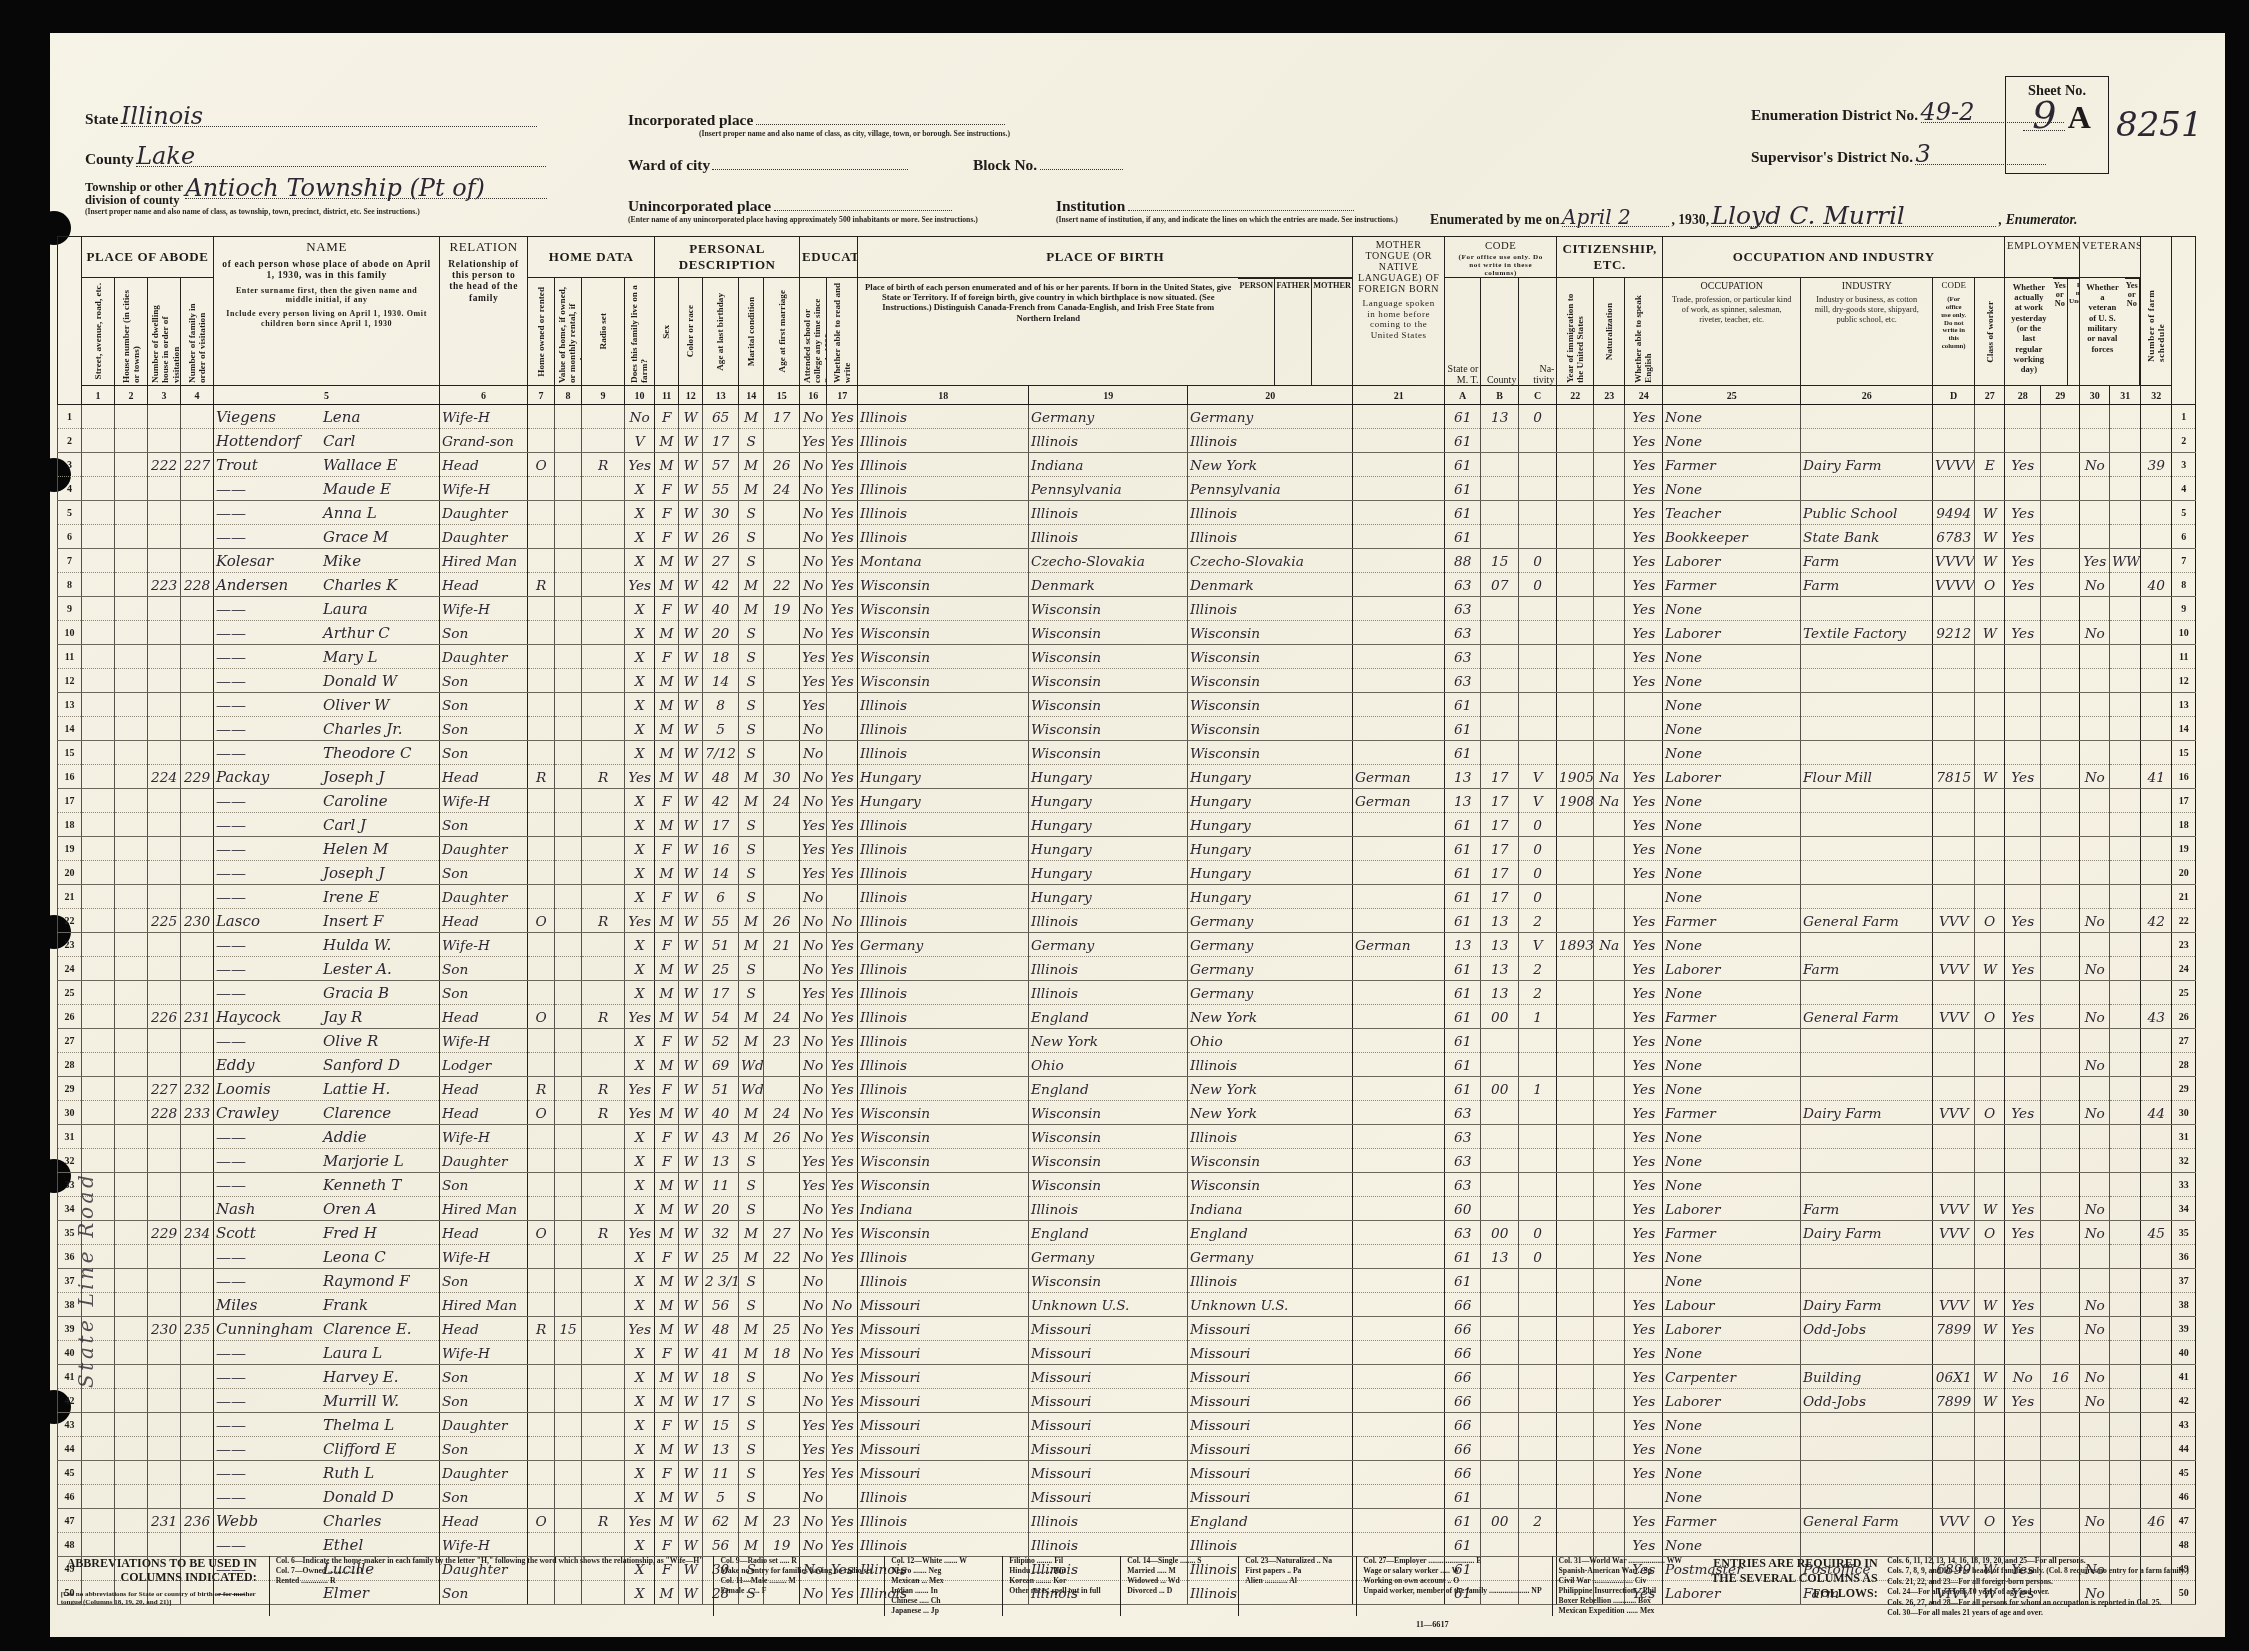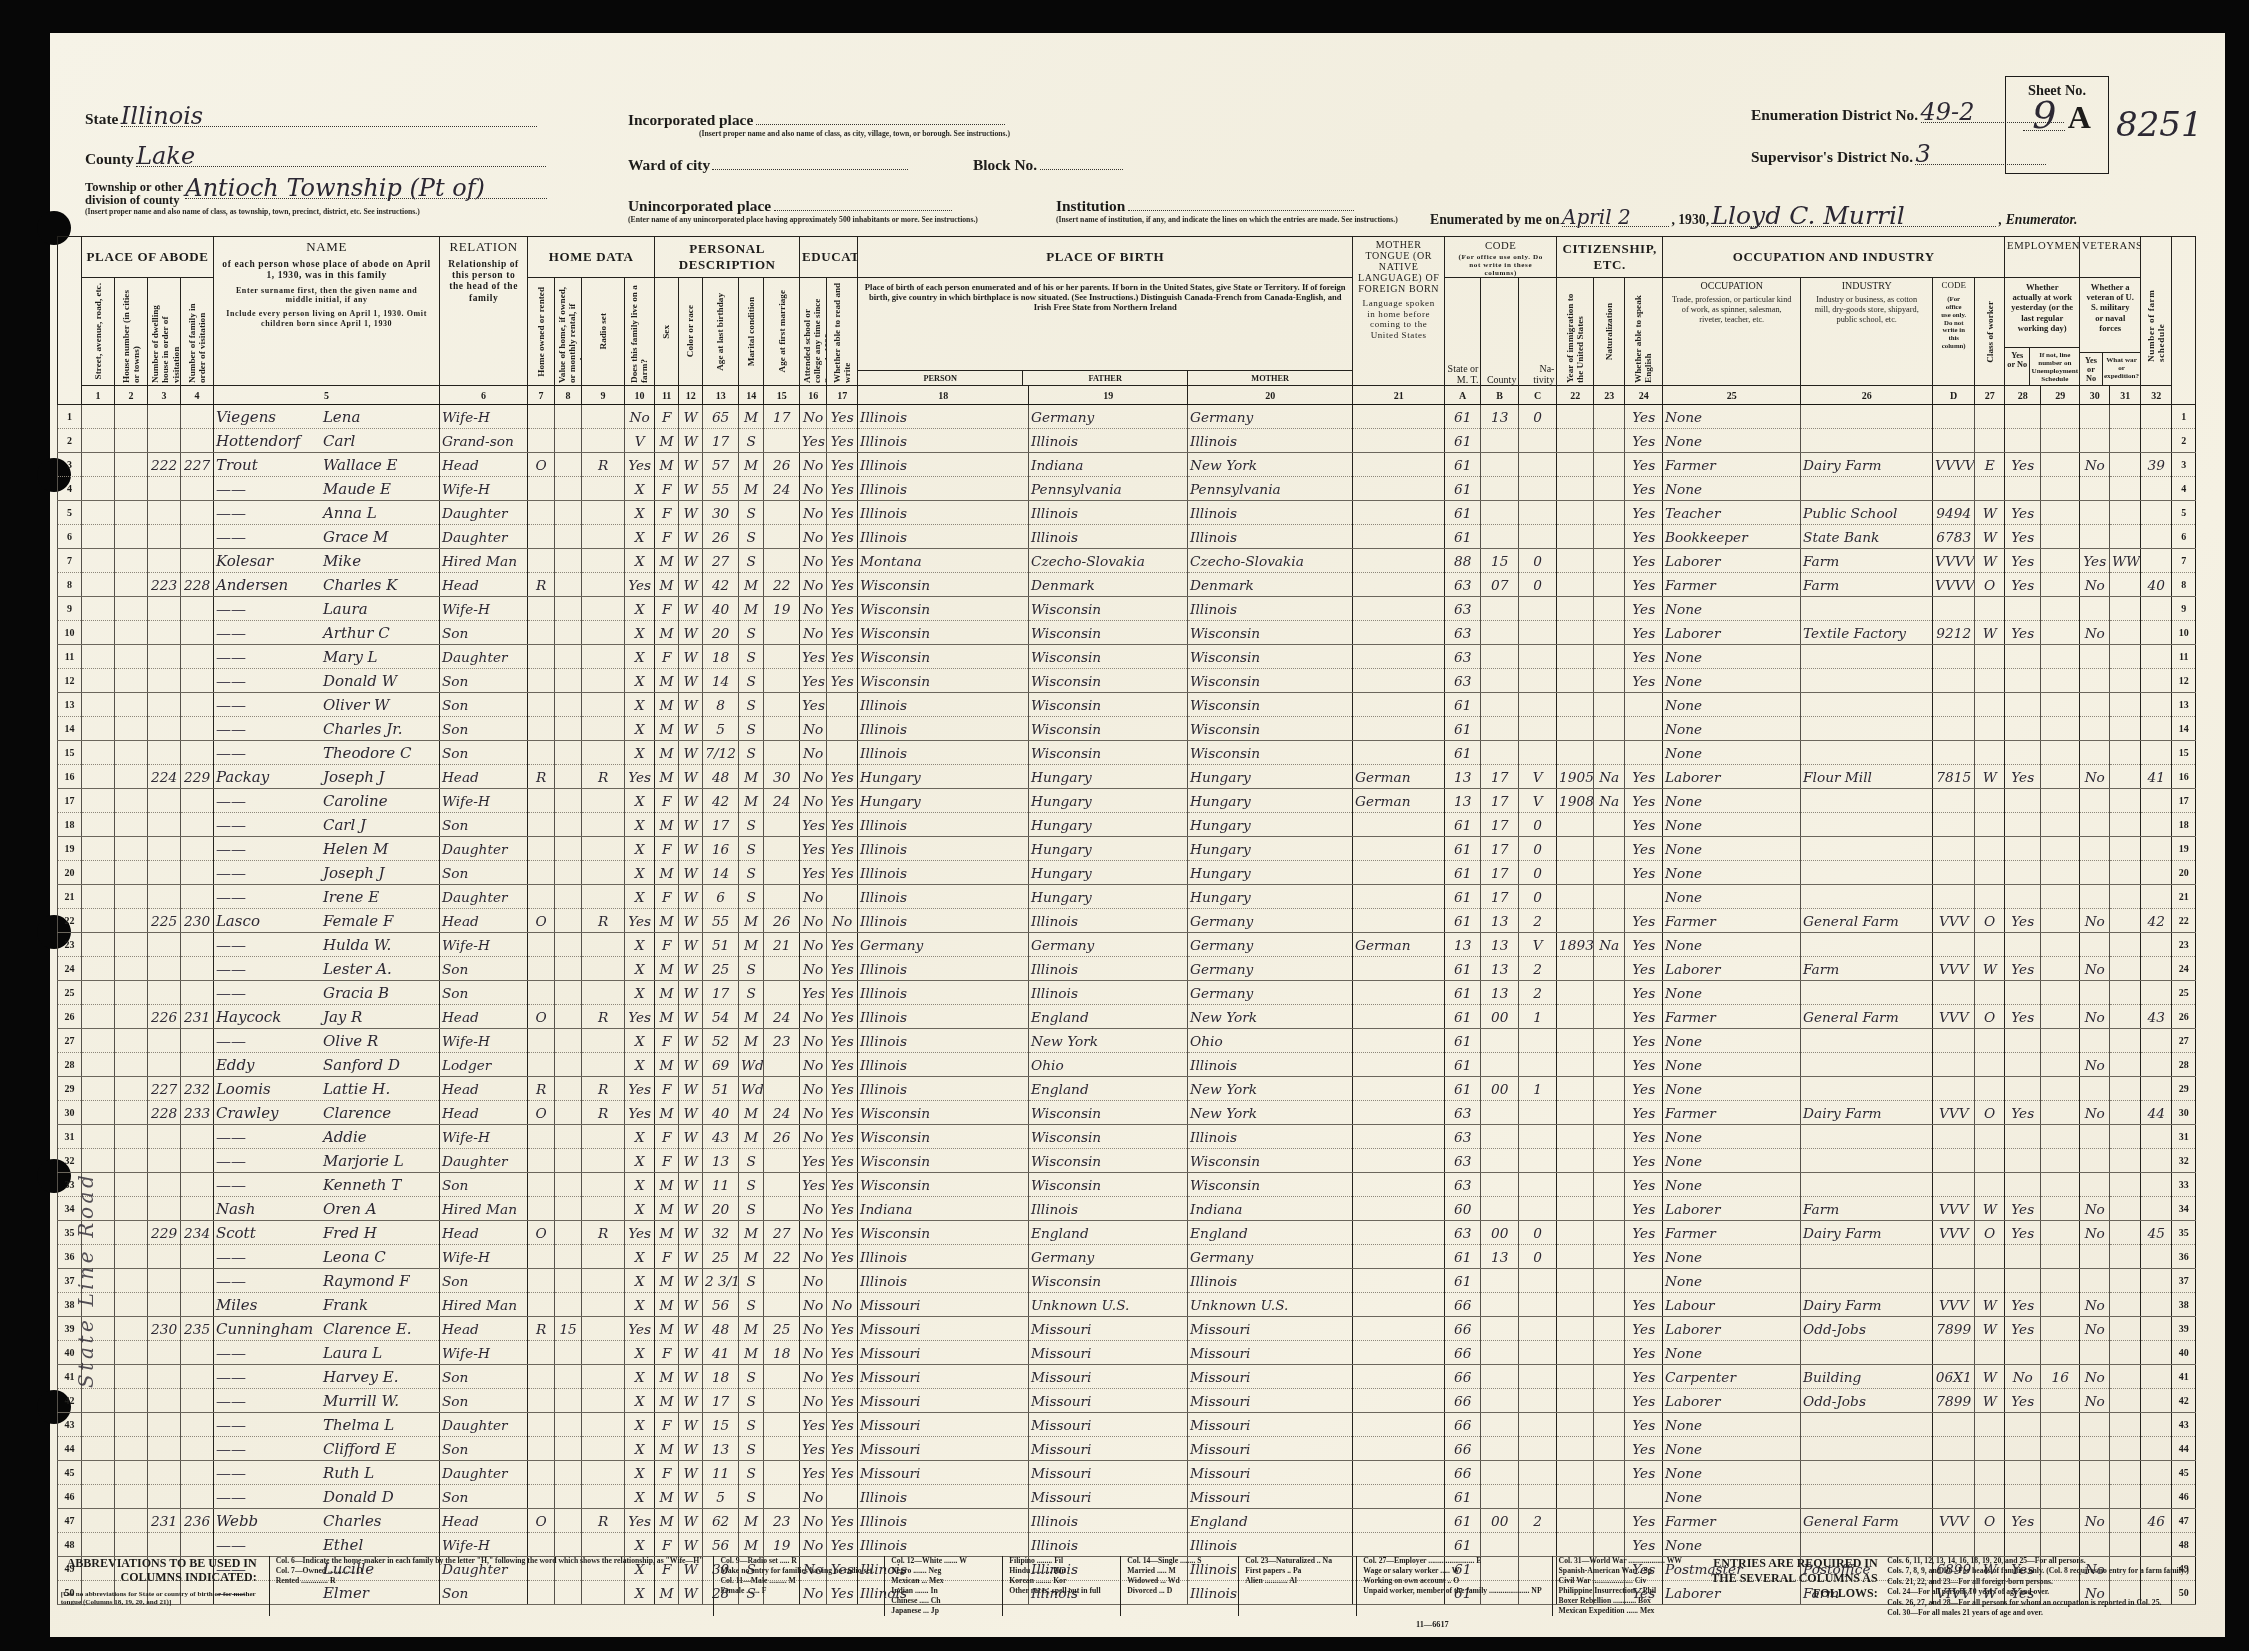--- a/index.html
+++ b/index.html
@@ -27,21 +27,21 @@
   th,td{overflow:hidden;padding:0 1.8px;}
   thead th{border:1.2px solid #24221d;font-family:"Liberation Serif",serif;vertical-align:middle;}
   .grp th{height:33px;font-size:13px;font-weight:bold;letter-spacing:0.6px;text-align:center;}
   .sub th{height:107px;font-weight:normal;}
   .nums th{height:18px;font-size:10px;font-weight:bold;text-align:center;border:1.2px solid #24221d;border-bottom:1.8px solid #181712;}
   .vert{writing-mode:vertical-rl;transform:rotate(180deg);margin:0 auto;font-size:9.2px;line-height:1.12;white-space:normal;max-height:102px;text-align:left;font-weight:bold;}
   .blockhead{white-space:normal;text-align:center;vertical-align:top;}
   .bh-title{font-size:13px;font-weight:normal;margin-top:2.4px;}
   .bh-desc{font-size:9.5px;font-weight:bold;margin:3.6px 4.8px 0;line-height:1.18;}
   .bh-note{font-size:8px;font-weight:bold;margin:4.8px 6px 0;line-height:1.15;}
-  .stack{display:flex;flex-direction:column;height:100%;}
+  .stack{display:flex;flex-direction:row;height:100%;}
   .stack .desc{flex:1;font-size:8.6px;font-weight:bold;padding:3.6px 6px;line-height:1.2;text-align:center;white-space:normal;}
   .stack .splits{display:flex;border-top:1.2px solid #24221d;}
   .stack .splits > div{flex:1;border-left:1.2px solid #24221d;font-size:8.3px;font-weight:bold;padding:2.4px 1.2px;white-space:normal;text-align:center;}
   .stack .splits > div:first-child{border-left:none;}
   .codelab{font-size:10px;font-weight:bold;white-space:normal;text-align:right;vertical-align:bottom;}
   
   tbody td{height:23px;font-size:13.7px;white-space:nowrap;border-left:0.6px solid #55514a;}
   tbody tr:nth-child(odd) td{border-bottom:0.9px dotted #8d877a;}
   tbody tr:nth-child(even) td{border-bottom:0.9px solid #6b665c;}
   td.hw,tbody td.hw{font-family:"DejaVu Serif",serif;font-style:italic;color:#2c2833;}
@@ -1198,21 +1198,21 @@
           <td class="hw c"></td>
           <td class="hw hl c"></td>
           <td class="lnc hl">21</td>
         </tr>
         <tr>
           <td class="lnc">22</td>
           <td class="hw"></td>
           <td class="hw"></td>
           <td class="hw c">225</td>
           <td class="hw c">230</td>
-          <td class="hw namec hl"><span class="sur">Lasco</span><span class="giv">Female F</span></td>
+          <td class="hw namec hl"><span class="sur">Lasco</span><span class="giv">Insert F</span></td>
           <td class="hw hl">Head</td>
           <td class="hw hl c">O</td>
           <td class="hw c"></td>
           <td class="hw c">R</td>
           <td class="hw c">Yes</td>
           <td class="hw hl c">M</td>
           <td class="hw c">W</td>
           <td class="hw c">55</td>
           <td class="hw c">M</td>
           <td class="hw c">26</td>

